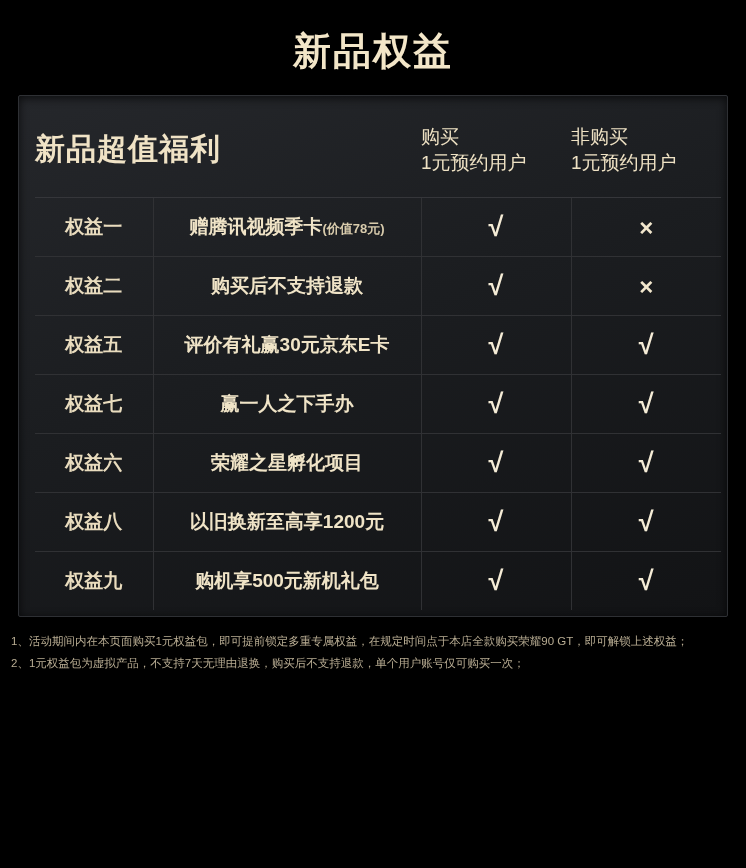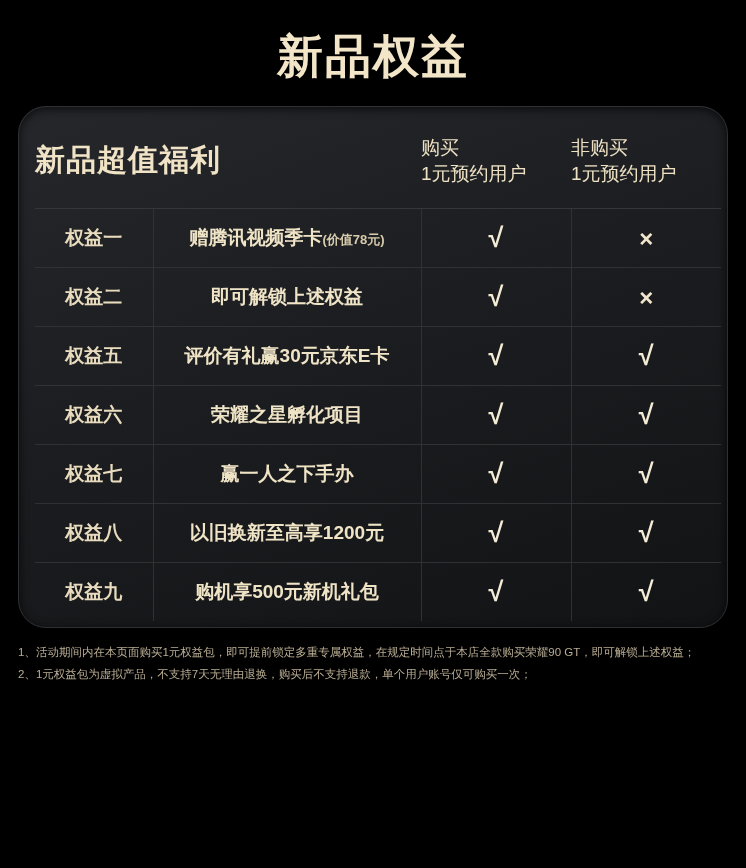--- a/index.html
+++ b/index.html
@@ -15,32 +15,32 @@
     overflow: hidden;
   }
   .page {
     position: relative;
     width: 746px;
     height: 868px;
     background: #000000;
   }
   .page-title {
     text-align: center;
-    font-size: 46px;
+    font-size: 38px;
     font-weight: bold;
     letter-spacing: 2px;
     color: #f3e6c8;
     padding-top: 26px;
     padding-bottom: 18px;
     text-shadow: 0 1px 2px rgba(0,0,0,0.6);
   }
   .card {
     margin: 0 18px;
     background: linear-gradient(160deg, #25272b 0%, #1b1d20 45%, #121315 100%);
-    border-radius: 28px;
+    border-radius: 2px;
     border: 1px solid #2e3034;
     box-shadow: 0 2px 10px rgba(0,0,0,0.7) inset;
     padding: 10px 16px 6px 16px;
     box-sizing: border-box;
   }
   table.benefits {
     width: 100%;
     border-collapse: collapse;
     table-layout: fixed;
   }
@@ -115,21 +115,21 @@
     font-size: 27px;
     line-height: 1;
     color: #f5ecd6;
   }
   .mark-cross {
     font-size: 24px;
     line-height: 1;
     color: #f2e7cd;
   }
   .notes {
-    padding: 14px 22px 0 18px;
+    padding: 14px 22px 0 11px;
     color: #b9ad93;
     font-size: 11.5px;
     line-height: 1.9;
   }
   .notes div {
     white-space: nowrap;
   }
 </style>
 </head>
 <body>
@@ -161,39 +161,39 @@
       </thead>
       <tbody>
         <tr>
           <td class="cell-name">权益一</td>
           <td class="cell-desc"><span>赠腾讯视频季卡</span><span class="small">(价值78元)</span></td>
           <td class="cell-mark"><span class="mark-check">√</span></td>
           <td class="cell-mark last"><span class="mark-cross">×</span></td>
         </tr>
         <tr>
           <td class="cell-name">权益二</td>
-          <td class="cell-desc"><span>即可解锁上述权益</span><span class="small"></span></td>
+          <td class="cell-desc"><span>购买后不支持退款</span><span class="small"></span></td>
           <td class="cell-mark"><span class="mark-check">√</span></td>
           <td class="cell-mark last"><span class="mark-cross">×</span></td>
         </tr>
         <tr>
           <td class="cell-name">权益五</td>
           <td class="cell-desc"><span>评价有礼赢30元京东E卡</span><span class="small"></span></td>
           <td class="cell-mark"><span class="mark-check">√</span></td>
           <td class="cell-mark last"><span class="mark-check">√</span></td>
         </tr>
         <tr>
+          <td class="cell-name">权益七</td>
+          <td class="cell-desc"><span>赢一人之下手办</span><span class="small"></span></td>
+          <td class="cell-mark"><span class="mark-check">√</span></td>
+          <td class="cell-mark last"><span class="mark-check">√</span></td>
+        </tr>
+        <tr>
           <td class="cell-name">权益六</td>
           <td class="cell-desc"><span>荣耀之星孵化项目</span><span class="small"></span></td>
-          <td class="cell-mark"><span class="mark-check">√</span></td>
-          <td class="cell-mark last"><span class="mark-check">√</span></td>
-        </tr>
-        <tr>
-          <td class="cell-name">权益七</td>
-          <td class="cell-desc"><span>赢一人之下手办</span><span class="small"></span></td>
           <td class="cell-mark"><span class="mark-check">√</span></td>
           <td class="cell-mark last"><span class="mark-check">√</span></td>
         </tr>
         <tr>
           <td class="cell-name">权益八</td>
           <td class="cell-desc"><span>以旧换新至高享1200元</span><span class="small"></span></td>
           <td class="cell-mark"><span class="mark-check">√</span></td>
           <td class="cell-mark last"><span class="mark-check">√</span></td>
         </tr>
         <tr>

